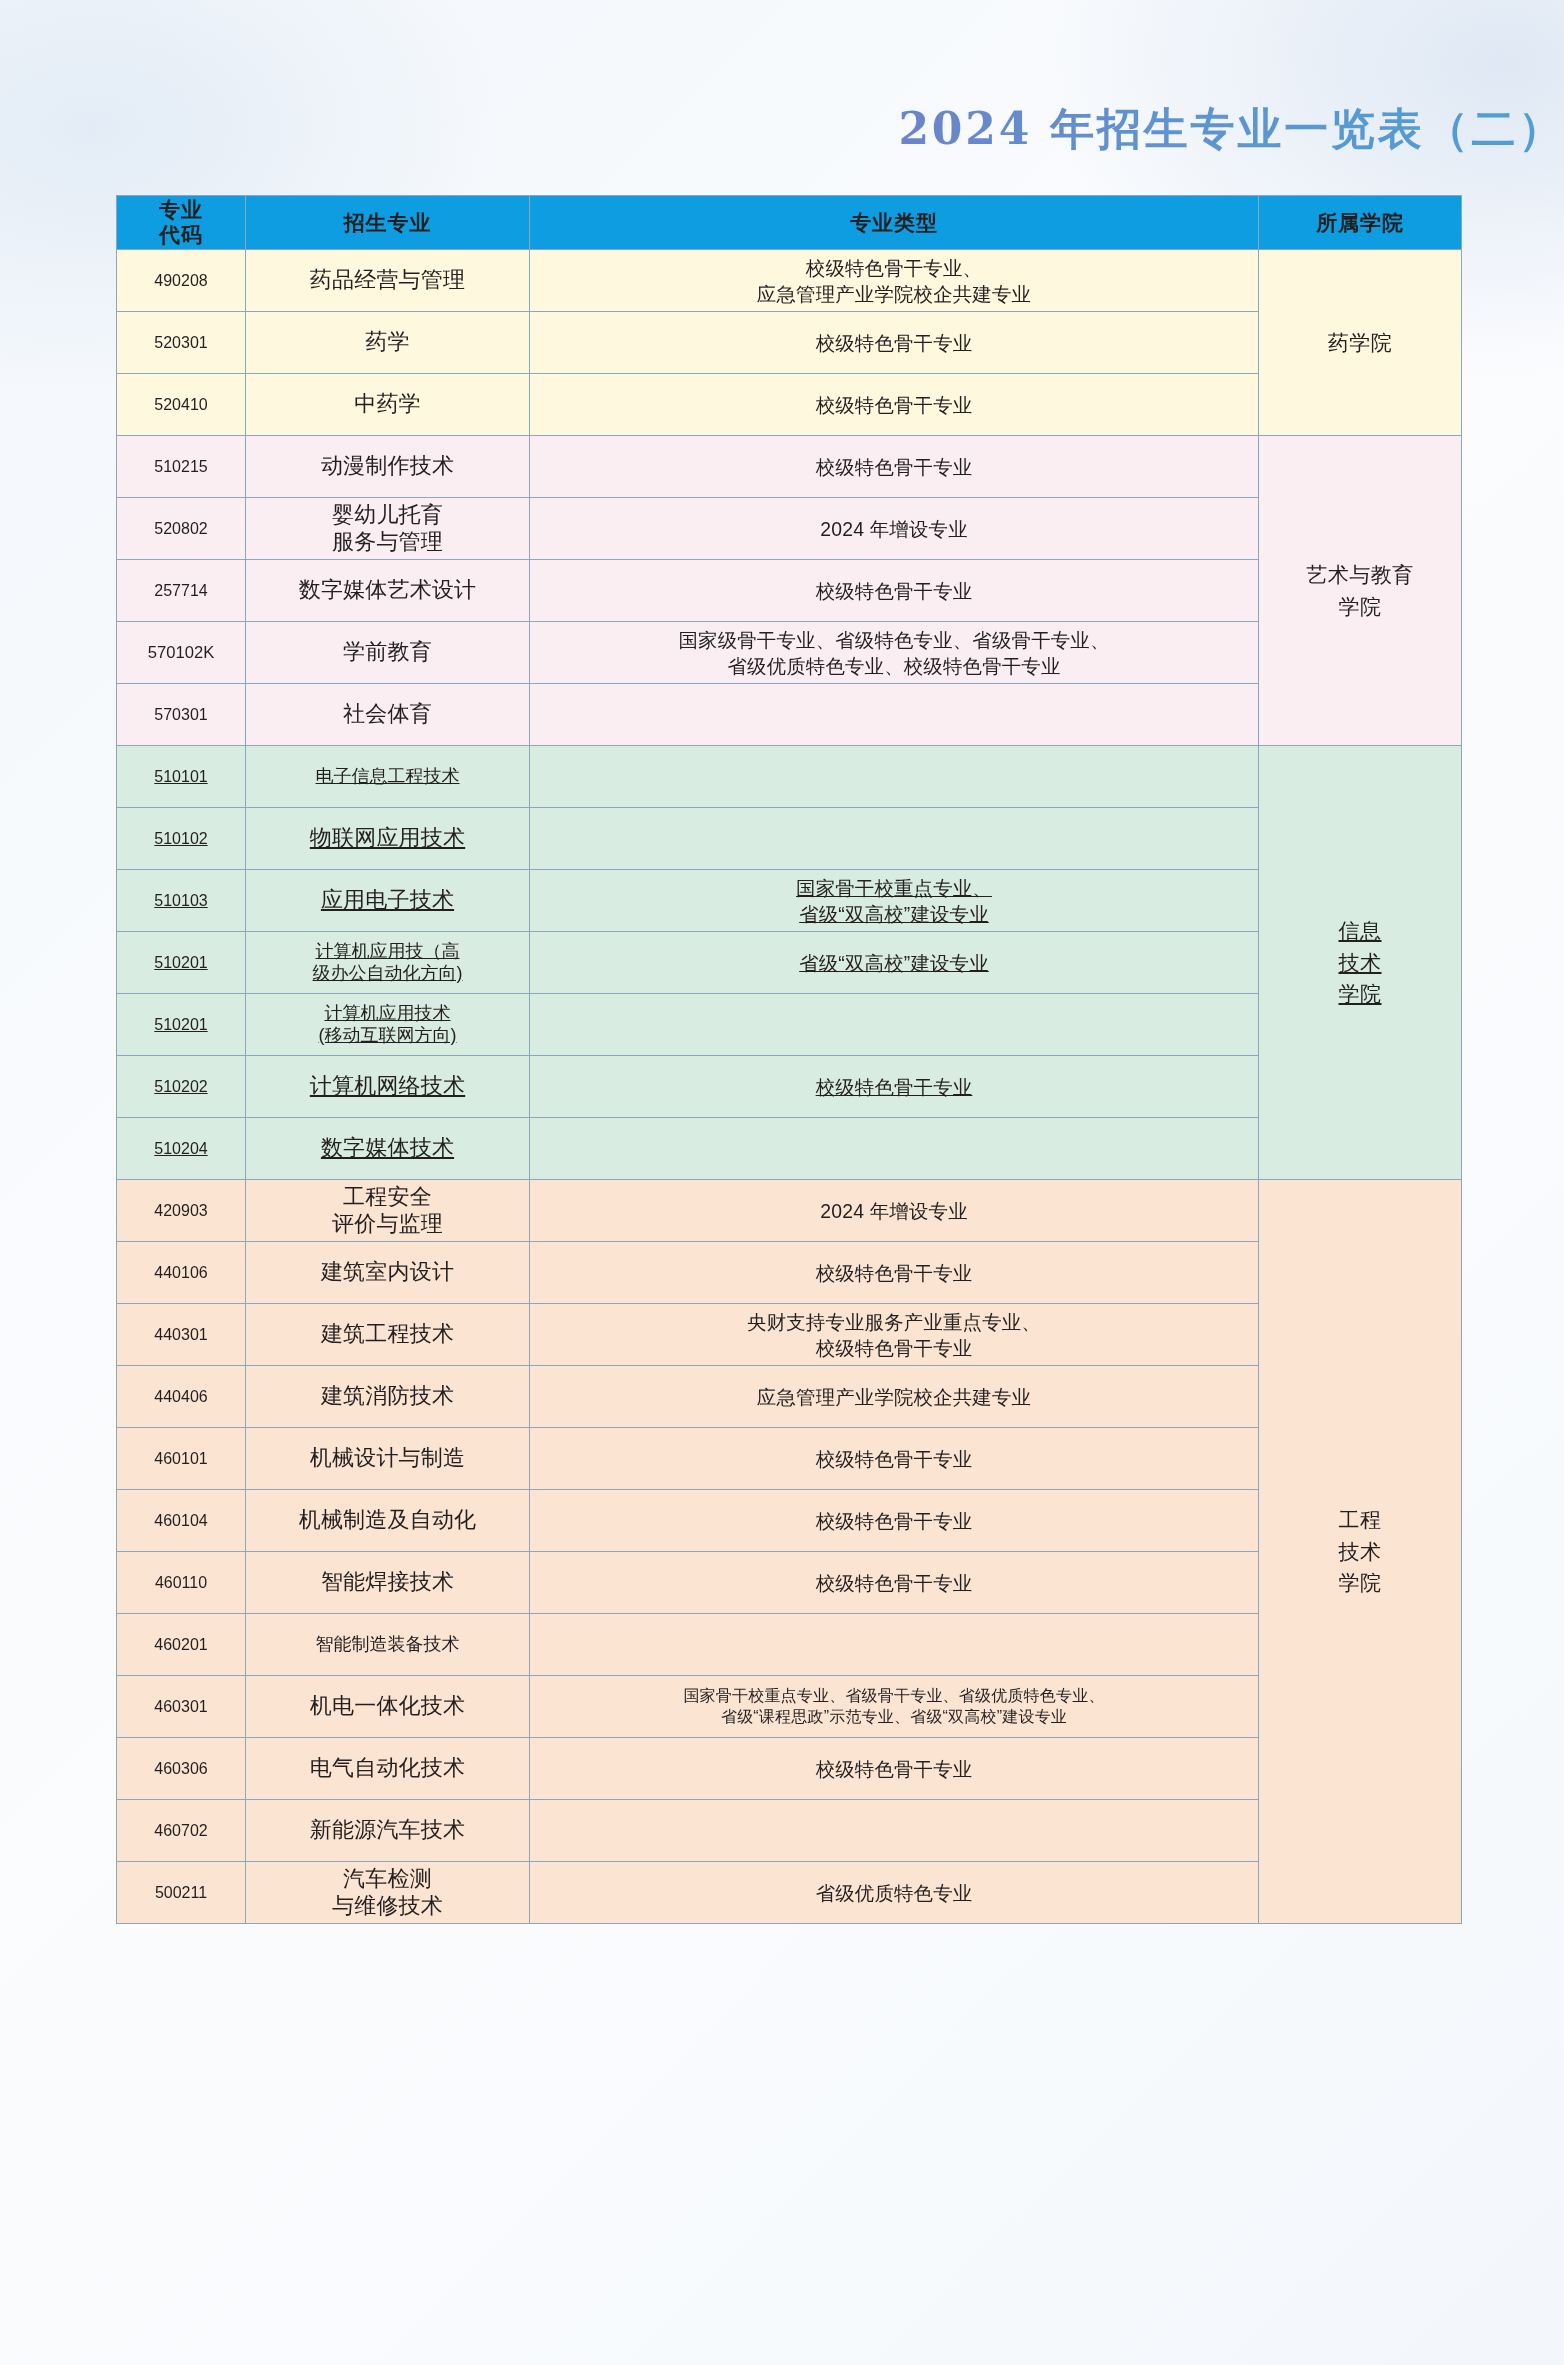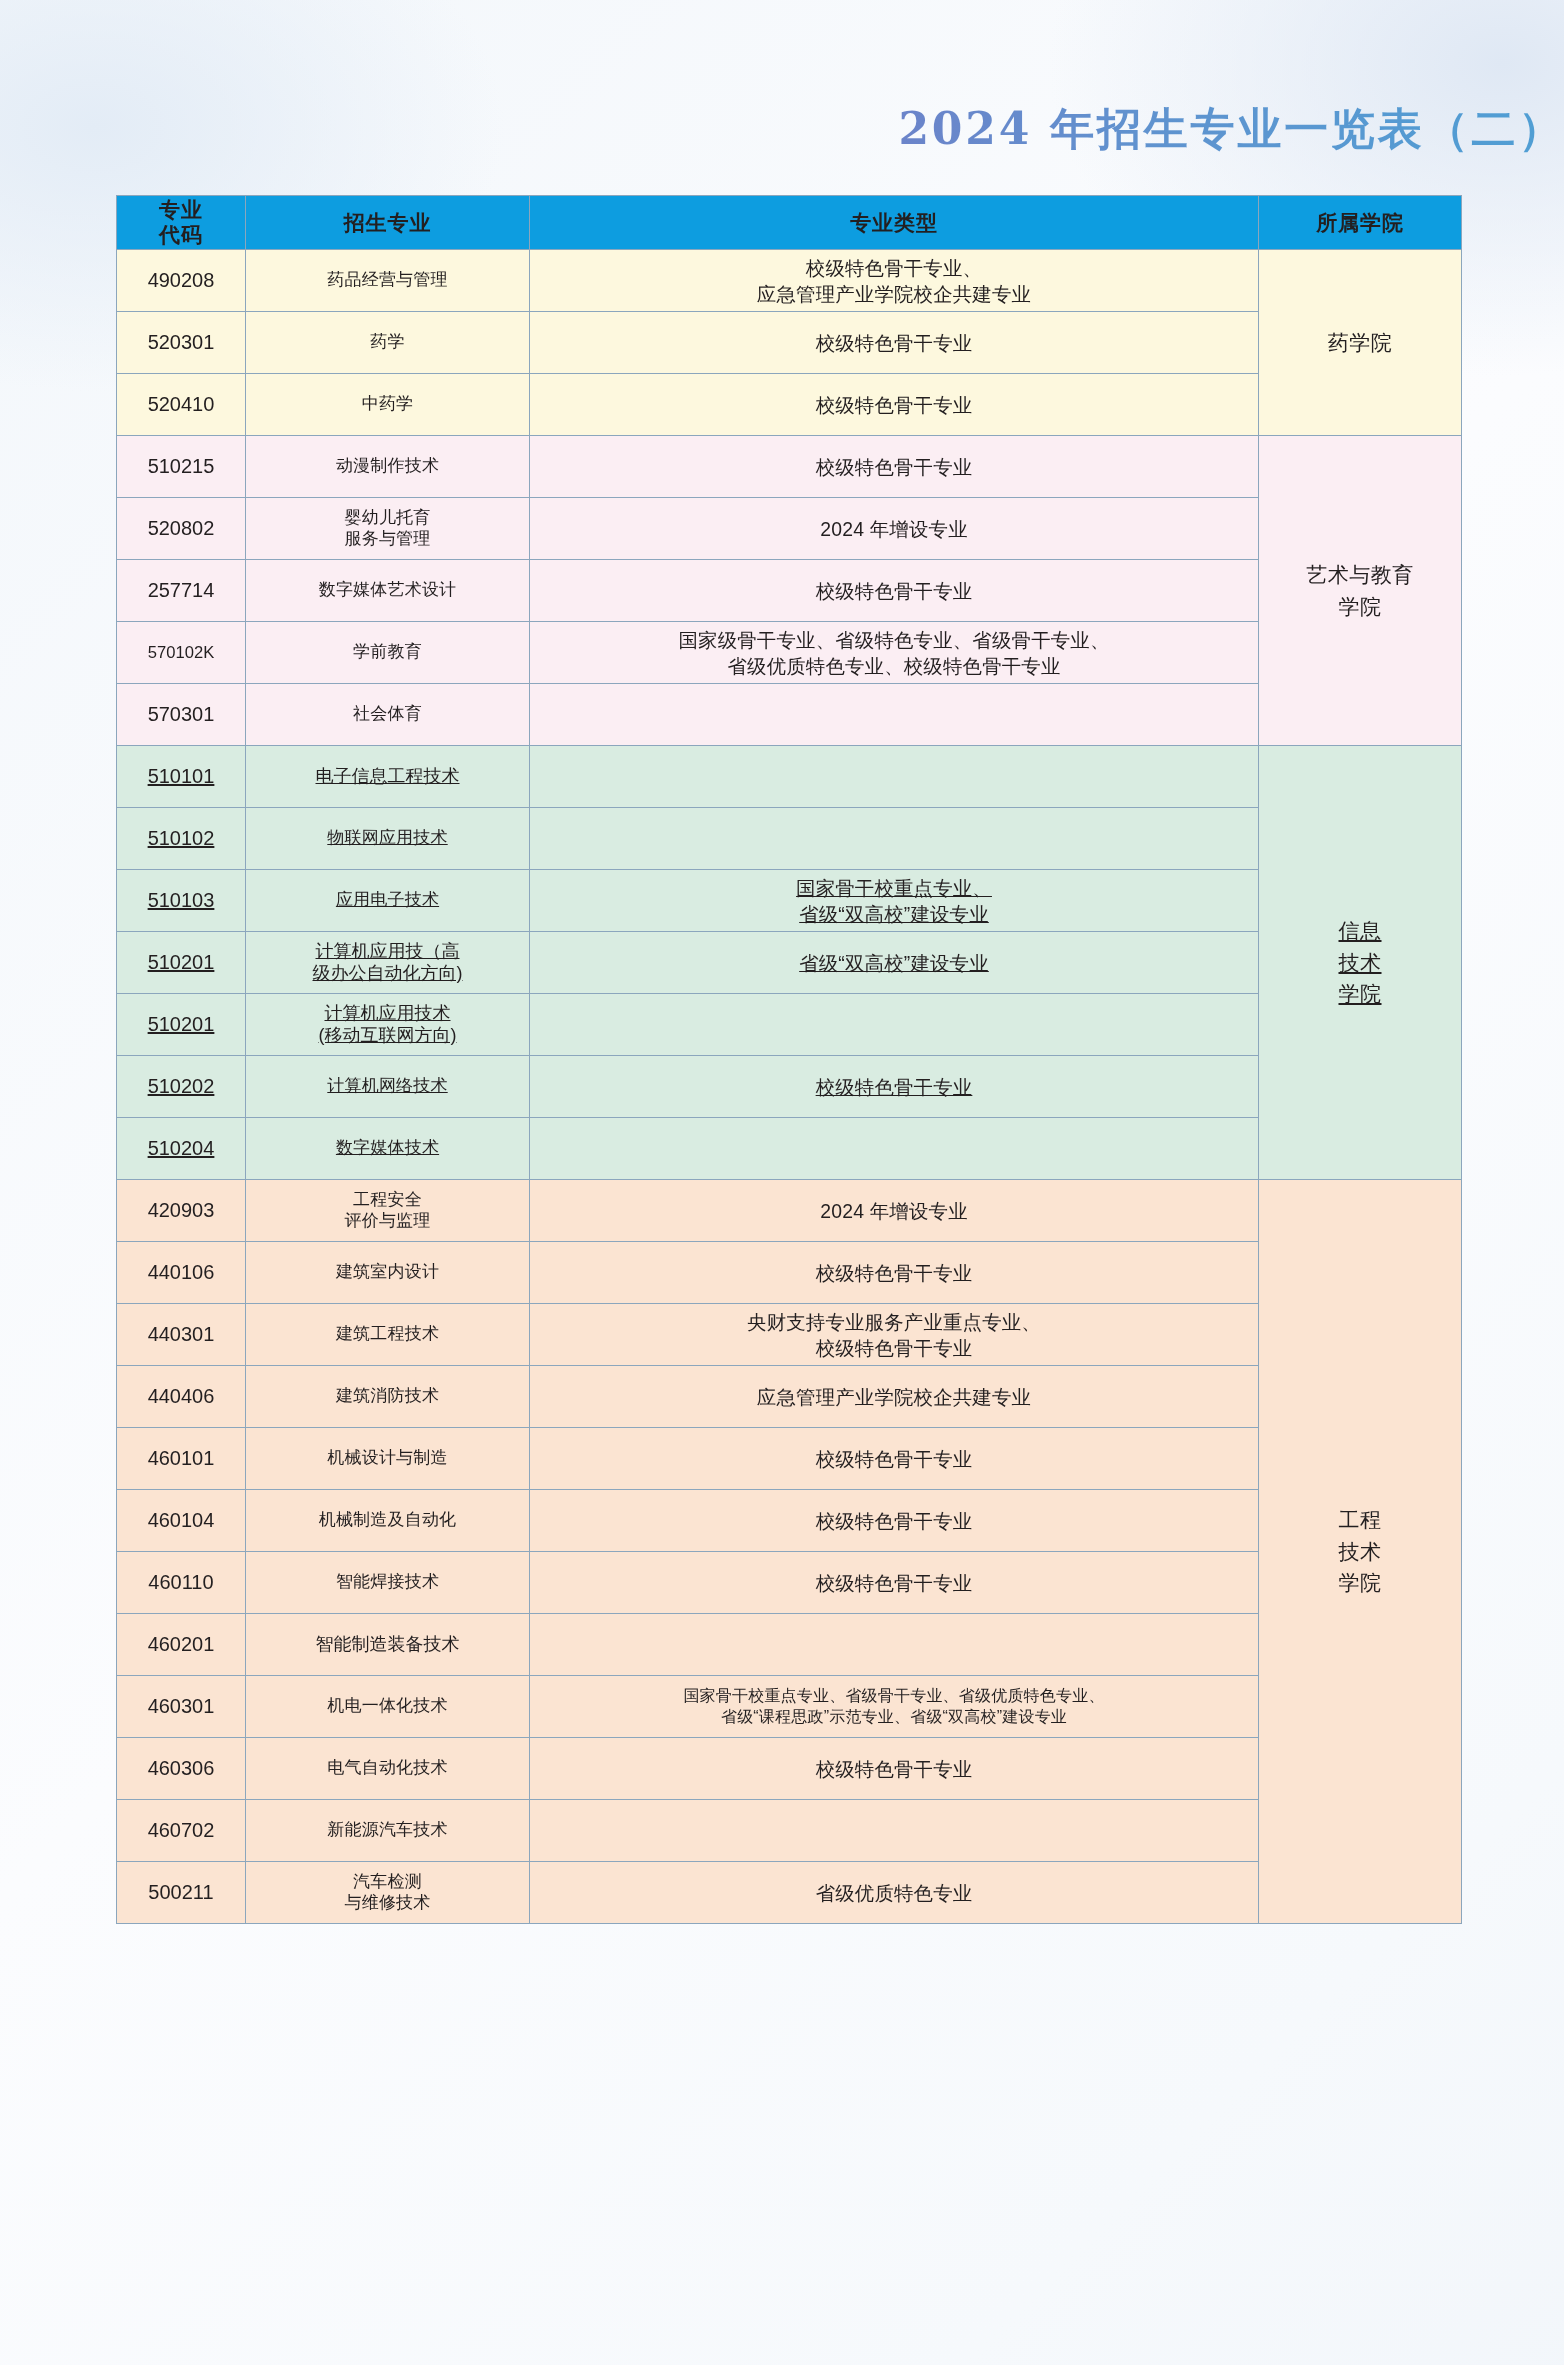--- a/index.html
+++ b/index.html
@@ -70,26 +70,26 @@
     border-color: #5f93b5;
   }
   thead th.code-col { line-height: 1.18; }
 
   col.c-code  { width: 129px; }
   col.c-major { width: 284px; }
   col.c-type  { width: 729px; }
   col.c-col   { width: 203px; }
 
   td.code {
-    font-size: 20px;
+    font-size: 16px;
     letter-spacing: 0px;
   }
   td.code.small { font-size: 16.6px; margin-left: 35px; }
   td.major {
-    font-size: 17px;
+    font-size: 22px;
     line-height: 1.22;
     letter-spacing: 0.2px;
   }
   td.major.tight { font-size: 18px; letter-spacing: 0px; }
   td.type {
     font-size: 19.4px;
     line-height: 1.34;
     letter-spacing: 0.2px;
   }
   td.type.small { font-size: 16px; line-height: 1.3; }

